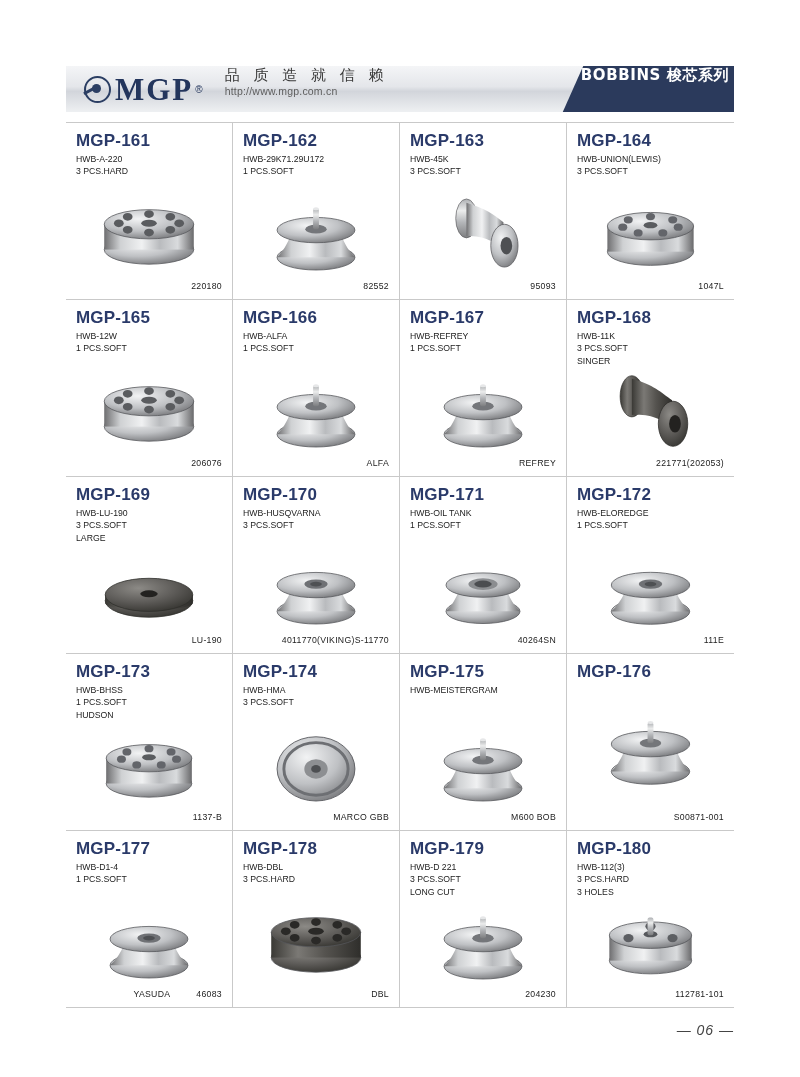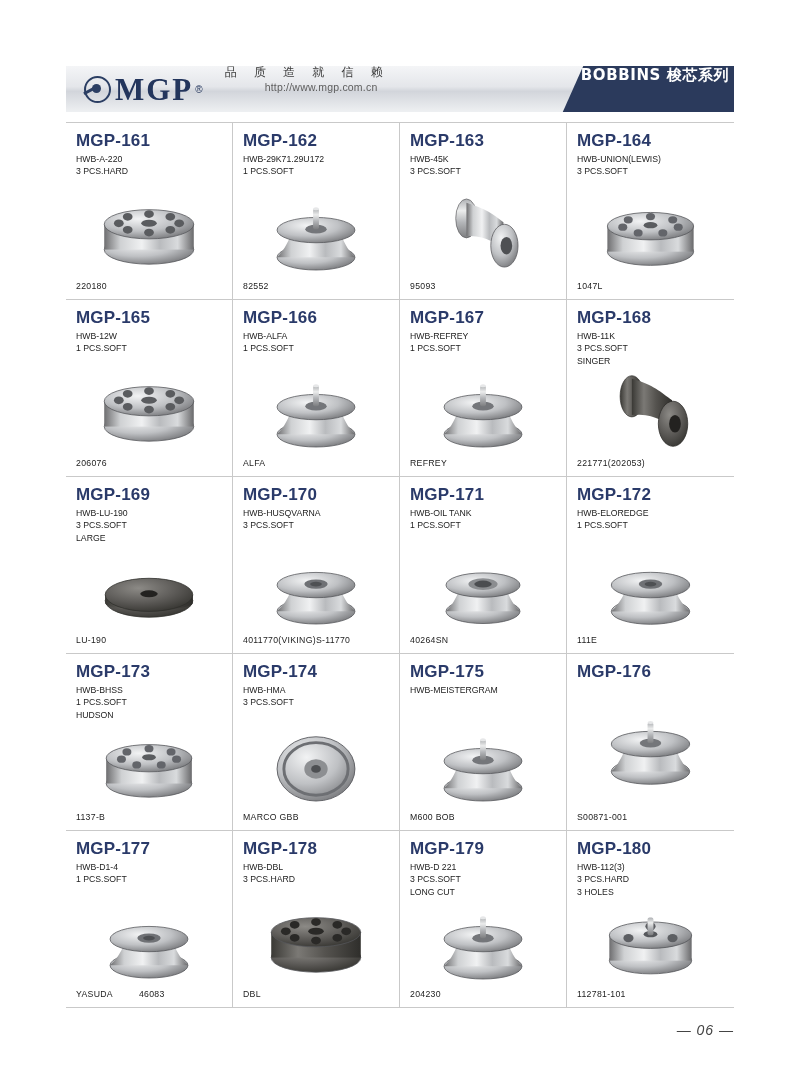--- a/index.html
+++ b/index.html
@@ -97,30 +97,29 @@
     margin-left: 2px;
     font-family: "Liberation Sans", sans-serif;
   }
   .slogan {
     margin-left: 22px;
     position: relative;
     z-index: 2;
     line-height: 1.25;
   }
   .slogan-cn {
-    font-size: 12px;
+    font-size: 15px;
     color: #3a3a3a;
     letter-spacing: 5px;
-    font-family: Liberation Mono, monospace;
+    font-family: Liberation Serif, serif;
   }
   .slogan-url {
     font-size: 10.5px;
     color: #5d5d5d;
     letter-spacing: 0.2px;
-    margin-left: 40px;
   }
   .header-right {
     flex: 1 1 auto;
     background: #2b3a5c;
     display: flex;
     justify-content: center;
     padding-left: 26px;
     box-sizing: border-box;
   }
   .header-right .title {
@@ -165,21 +164,21 @@
     line-height: 1.42;
     min-height: 34px;
   }
   .img-area {
     flex: 1 1 auto;
     display: flex;
     align-items: center;
     justify-content: center;
   }
   .caption {
-    text-align: left;
+    text-align: right;
     font-size: 8.7px;
     color: #222;
     letter-spacing: 0.3px;
     padding-bottom: 2px;
   }
   .caption .two {
     display: inline-block;
   }
   .caption .gap { display:inline-block; width: 26px; }
 

